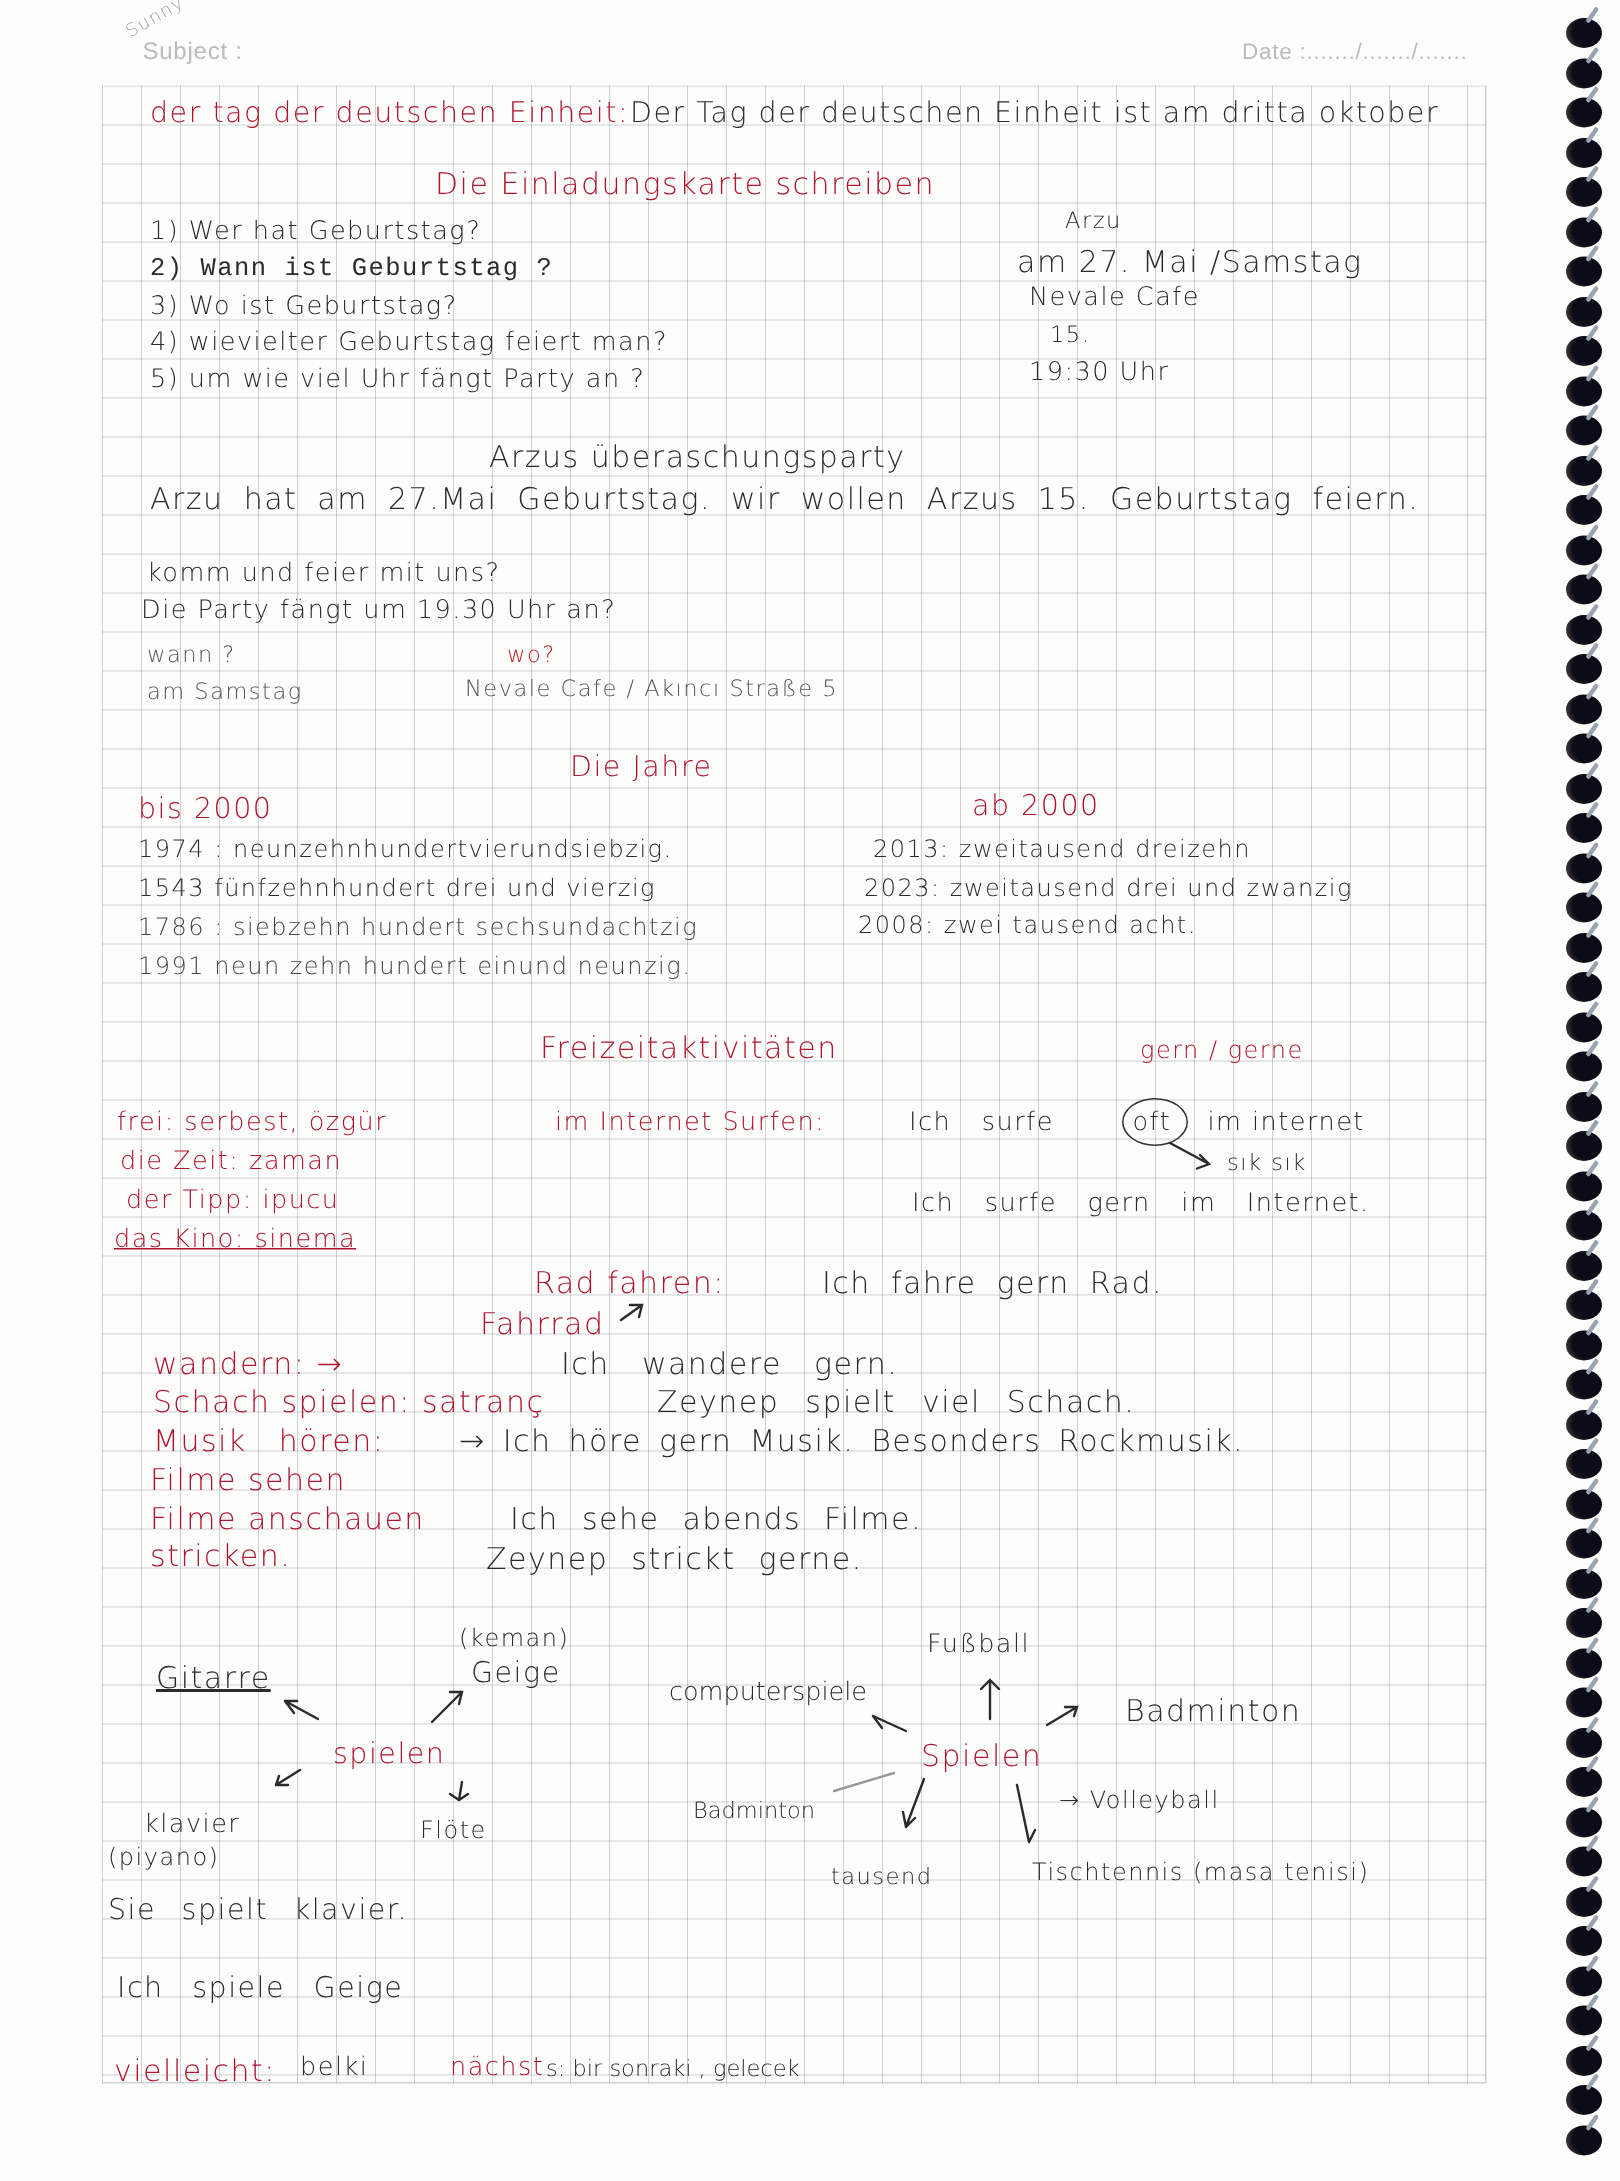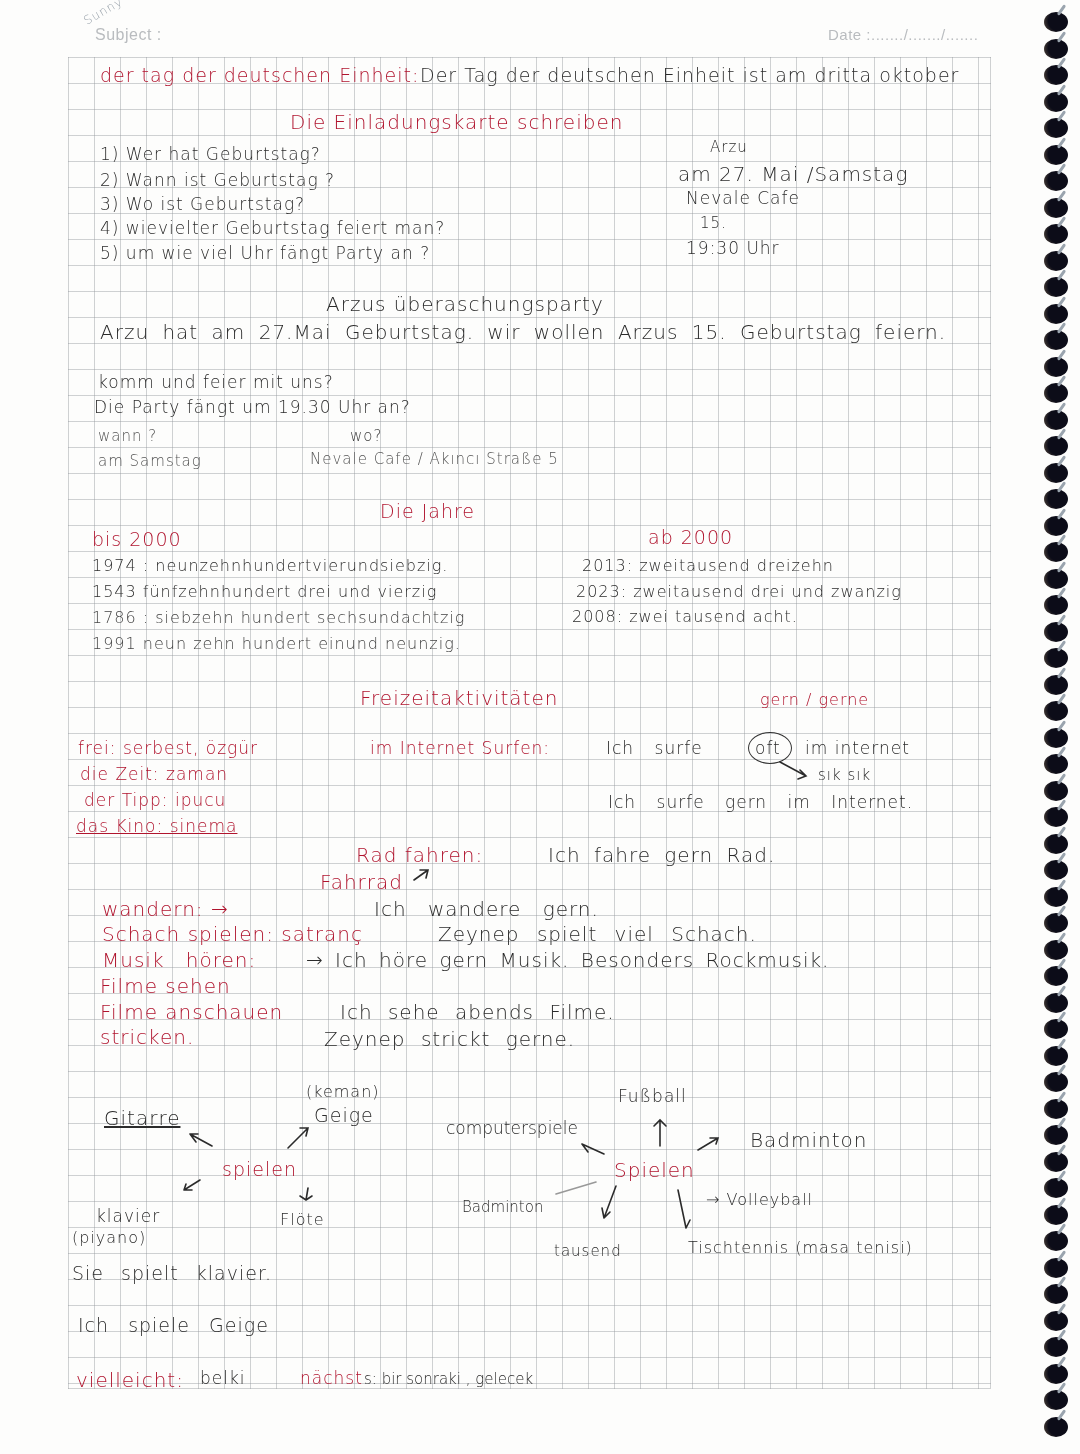--- a/index.html
+++ b/index.html
@@ -112,37 +112,37 @@
     <div class="ring" style="top: 1363.5px;"></div>
     <div class="ring" style="top: 1390px;"></div>
     <div class="ring" style="top: 1416.5px;"></div>
   </div>
 
 <div class="hw s19 red" style="left:100px;top:64px;">der tag der deutschen Einheit:</div>
 <div class="hw s19 blk" style="left:420px;top:64px;">Der Tag der deutschen Einheit ist am dritta oktober</div>
 
 <div class="hw s20 red" style="left:290px;top:110px;">Die Einladungskarte schreiben</div>
 <div class="hw s17 blk" style="left:100px;top:144px;">1) Wer hat Geburtstag?</div>
-<div class="hw s17 blk" style="left:100px;top:170px;">2) Wann ist Geburtstag ?</div>
+<div class="hw s17 blk" style="left:100px;top:170px;font-family:Liberation Mono, monospace;">2) Wann ist Geburtstag ?</div>
 <div class="hw s17 blk" style="left:100px;top:194px;">3) Wo ist Geburtstag?</div>
 <div class="hw s17 blk" style="left:100px;top:218px;">4) wievielter Geburtstag feiert man?</div>
 <div class="hw s17 blk" style="left:100px;top:243px;">5) um wie viel Uhr fängt Party an ?</div>
 
 <div class="hw s15 blk" style="left:710px;top:138px;">Arzu</div>
 <div class="hw s18 blk" style="left:678px;top:162px;">am 27. Mai /Samstag</div>
 <div class="hw s17 blk" style="left:686px;top:188px;">Nevale Cafe</div>
 <div class="hw s15 blk" style="left:700px;top:214px;">15.</div>
 <div class="hw s17 blk" style="left:686px;top:238px;">19:30 Uhr</div>
 
 <div class="hw s18 blk" style="left:326px;top:292px;">Arzus überaschungsparty</div>
 <div class="hw s18 blk" style="left:100px;top:320px;word-spacing:6px;">Arzu hat am 27.Mai Geburtstag. wir wollen Arzus 15. Geburtstag feiern.</div>
 <div class="hw s17 blk" style="left:98px;top:372px;">komm und feier mit uns?</div>
 <div class="hw s17 blk" style="left:94px;top:397px;">Die Party fängt um 19.30 Uhr an?</div>
 <div class="hw s15 blk" style="left:98px;top:427px;color:#555;">wann ?</div>
-<div class="hw s15 blk" style="left:350px;top:427px;color:#404040;">wo?</div>
+<div class="hw s15 blk" style="left:338px;top:427px;color:#b91c1c;">wo?</div>
 <div class="hw s15 blk" style="left:98px;top:452px;color:#555;">am Samstag</div>
 <div class="hw s15 blk" style="left:310px;top:450px;color:#555;">Nevale Cafe / Akıncı Straße 5</div>
 
 <div class="hw s19 red" style="left:380px;top:500px;">Die Jahre</div>
 <div class="hw s19 red" style="left:92px;top:528px;">bis 2000</div>
 <div class="hw s16 blk" style="left:92px;top:556px;">1974 : neunzehnhundertvierundsiebzig.</div>
 <div class="hw s16 blk" style="left:92px;top:582px;">1543 fünfzehnhundert drei und vierzig</div>
 <div class="hw s16 blk" style="left:92px;top:608px;color:#444;">1786 : siebzehn hundert sechsundachtzig</div>
 <div class="hw s16 blk" style="left:92px;top:634px;color:#444;">1991 neun zehn hundert einund neunzig.</div>
 

